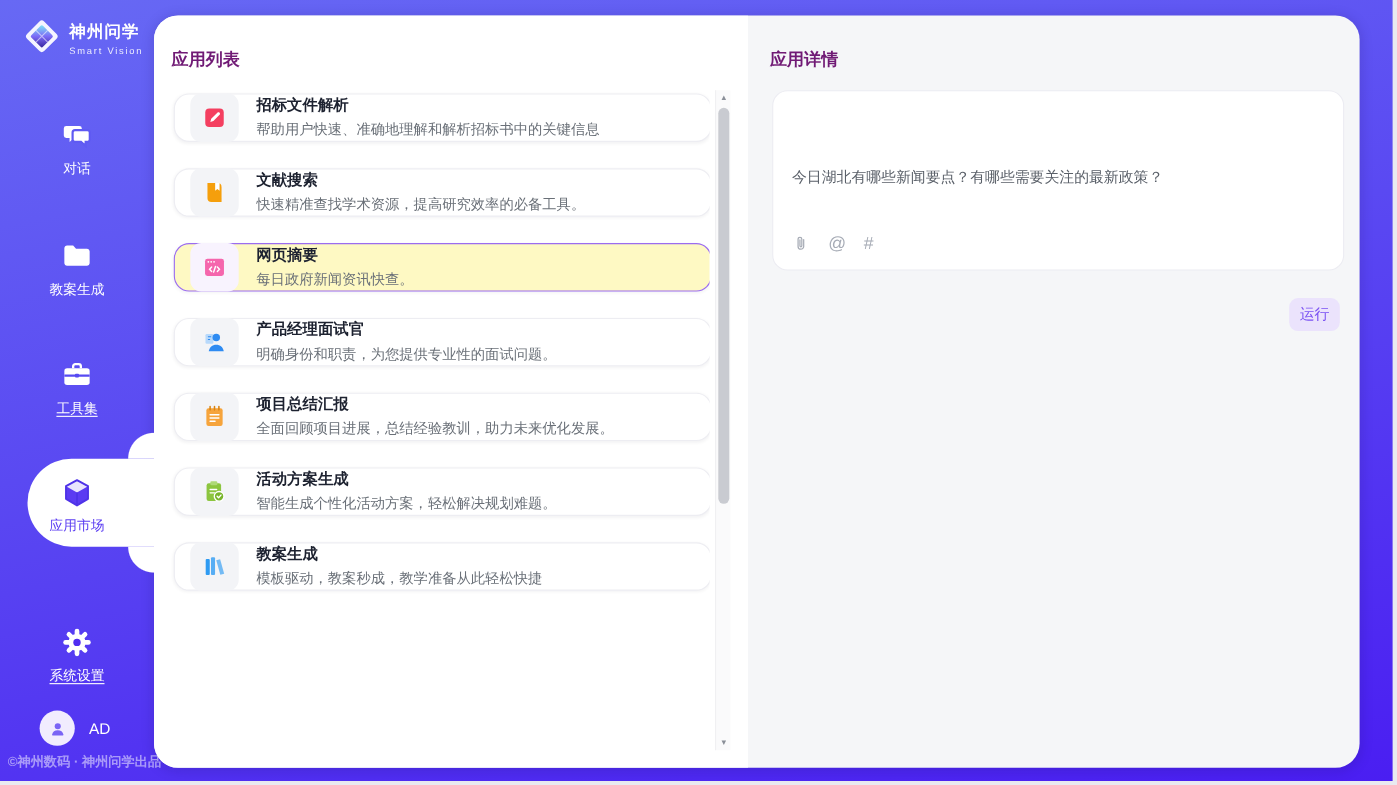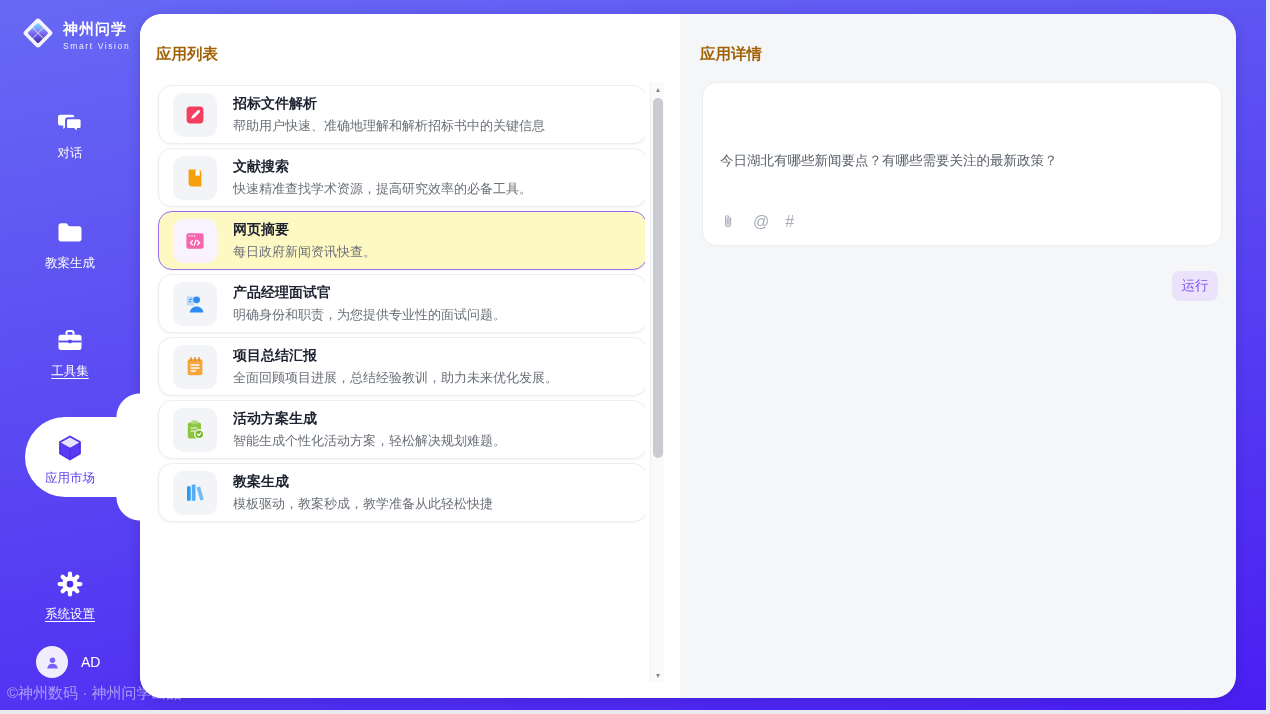--- a/index.html
+++ b/index.html
@@ -17,29 +17,29 @@
     background: linear-gradient(168deg, #6769f4 0%, #5a49f2 45%, #4a1ef2 100%);
   }
 
   
   .shell {
     position: absolute; left:140px; top:14px; width:1096px; height:684px;
     background:#f5f6f8; border-radius:22px; overflow:hidden;
     box-shadow: 0 2px 12px rgba(25,15,90,.20);
   }
   .list-panel { position:absolute; left:0; top:0; width:540px; height:684px; background:#fff; }
-  .panel-title { position:absolute; font-size:15.5px; font-weight:bold; color:#a16207;font-family:Liberation Serif, serif; }
+  .panel-title { position:absolute; font-size:15.5px; font-weight:bold; color:#701a75;font-family:Liberation Serif, serif; }
   #list-title { left:16px; top:30px; }
   #detail-title { left:560px; top:30px; }
 
   
   .cards-viewport { position:absolute; left:0; top:68px; width:505px; height:600px; overflow:hidden; }
   .cards { position:absolute; left:18px; top:3px; width:489px; }
   .app-card {
-    height:59px; margin-bottom:4px; background:#fff;
+    height:44px; margin-bottom:24px; background:#fff;
     border:1px solid #ededf2; border-radius:14px;
     display:flex; align-items:center; padding:0 14px;
     box-shadow:0 1px 3px rgba(20,20,40,.05);
     cursor:pointer;
   }
   .app-card.selected { background:#fef9c3; border:1.5px solid #9b6cf0; }
   .badge {
     width:44px; height:44px; border-radius:10px; background:#f3f4f7;
     display:flex; align-items:center; justify-content:center; margin-right:16px; flex:none;
   }
@@ -100,21 +100,21 @@
   .notch { position:absolute; left:25px; top:417px; width:115px; height:80px; background:#fff; border-radius:40px 0 0 40px; z-index:2; }
   .notch-top { position:absolute; left:116px; top:393px; width:24px; height:24px; z-index:2;
     background:radial-gradient(circle 24px at 100% 100%, #fff 23px, rgba(255,255,255,0) 24px); }
   .notch-bottom { position:absolute; left:116px; top:497px; width:24px; height:24px; z-index:2;
     background:radial-gradient(circle 24px at 100% 0%, #fff 23px, rgba(255,255,255,0) 24px); }
 
   .user { position:absolute; left:36px; top:646px; display:flex; align-items:center; gap:13px; z-index:3; cursor:pointer; }
   .avatar { width:32px; height:32px; border-radius:50%; background:#f1ecfe; display:flex; align-items:center; justify-content:center; }
   .avatar svg { width:19px; height:19px; }
   .user-name { font-size:14px; color:#fff; }
-  .side-footer { position:absolute; left:7px; top:684px; width:150px; font-size:15px; color:rgba(255,255,255,.5); white-space:nowrap; z-index:3; }
+  .side-footer { position:absolute; left:7px; top:684px; width:150px; font-size:12px; color:rgba(255,255,255,.5); white-space:nowrap; z-index:3;font-weight:bold; }
 </style>
 </head>
 <body>
 
 <div class="app-frame"></div>
 
 <div class="logo">
   <svg viewBox="0 0 36 36">
     <defs>
         <linearGradient id="lg1" x1="0" y1="0" x2="1" y2="1">

